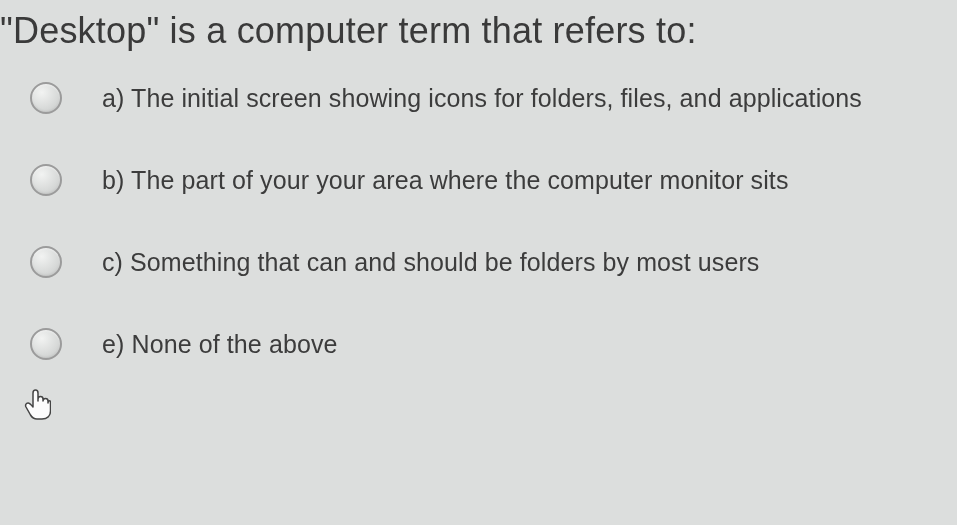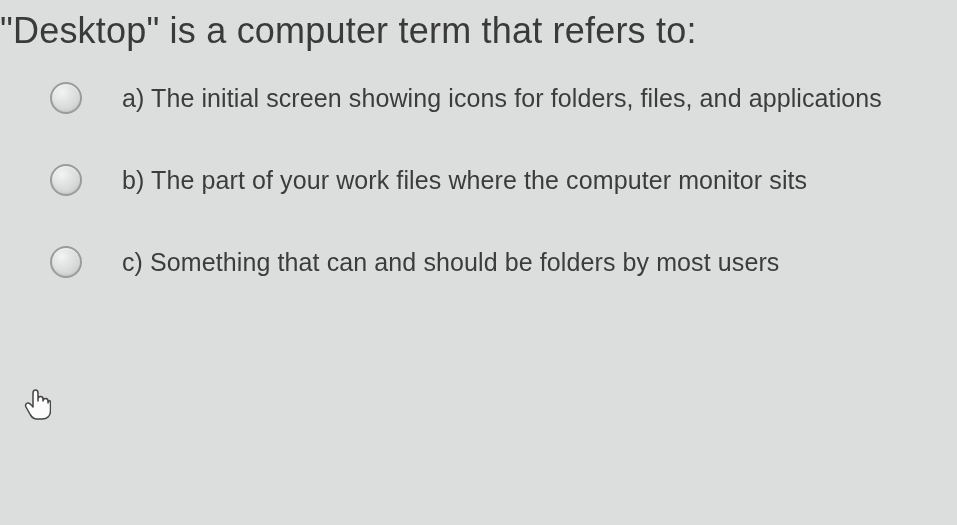--- a/index.html
+++ b/index.html
@@ -19,21 +19,20 @@
     }
     .question-title {
       font-size: 36px;
       font-weight: 300;
       color: #3a3a3a;
       padding: 10px 0 30px 0;
       letter-spacing: 0.2px;
     }
     .options {
       padding-left: 30px;
-      margin-left: 20px;
     }
     .option-row {
       display: flex;
       align-items: center;
       margin-bottom: 50px;
       position: relative;
     }
     .option-row:last-child {
       margin-bottom: 0;
     }
@@ -71,27 +70,31 @@
 
 <div class="options">
 
   <div class="option-row">
     <div class="radio"></div>
     <div class="option-text">a) The initial screen showing icons for folders, files, and applications</div>
   </div>
 
   <div class="option-row">
     <div class="radio"></div>
-    <div class="option-text">b) The part of your work files where the computer monitor sits</div>
+    <div class="option-text">b) The part of your your area where the computer monitor sits</div>
   </div>
 
   <div class="option-row">
     <div class="radio"></div>
     <div class="option-text">c) Something that can and should be folders by most users</div>
   </div>
 
 
+  <div class="option-row">
+    <div class="radio"></div>
+    <div class="option-text">e) None of the above</div>
+  </div>
 
 </div>
 
 <svg class="cursor-hand" viewBox="0 0 28 32">
   <path d="M10 4 C10 2 11 1 12.5 1 C14 1 15 2 15 4 L15 12 L15 10 C15 8.5 16 7.5 17.5 7.5 C19 7.5 20 8.5 20 10 L20 12 C20 10.5 21 9.5 22.5 9.5 C24 9.5 25 10.5 25 12 L25 14 C25 12.5 26 11.5 27 12 C27.5 12.3 27.5 13 27.5 14 L27.5 22 C27.5 27 24 30 19 30 L14 30 C11 30 9 28.5 7.5 26 L3 18 C2 16 3 14 5 14 C6.5 14 8 15.5 10 18 L10 4 Z" fill="#fcfcfc" stroke="#444" stroke-width="1.5" stroke-linejoin="round"></path>
 </svg>
 
 </body></html>

